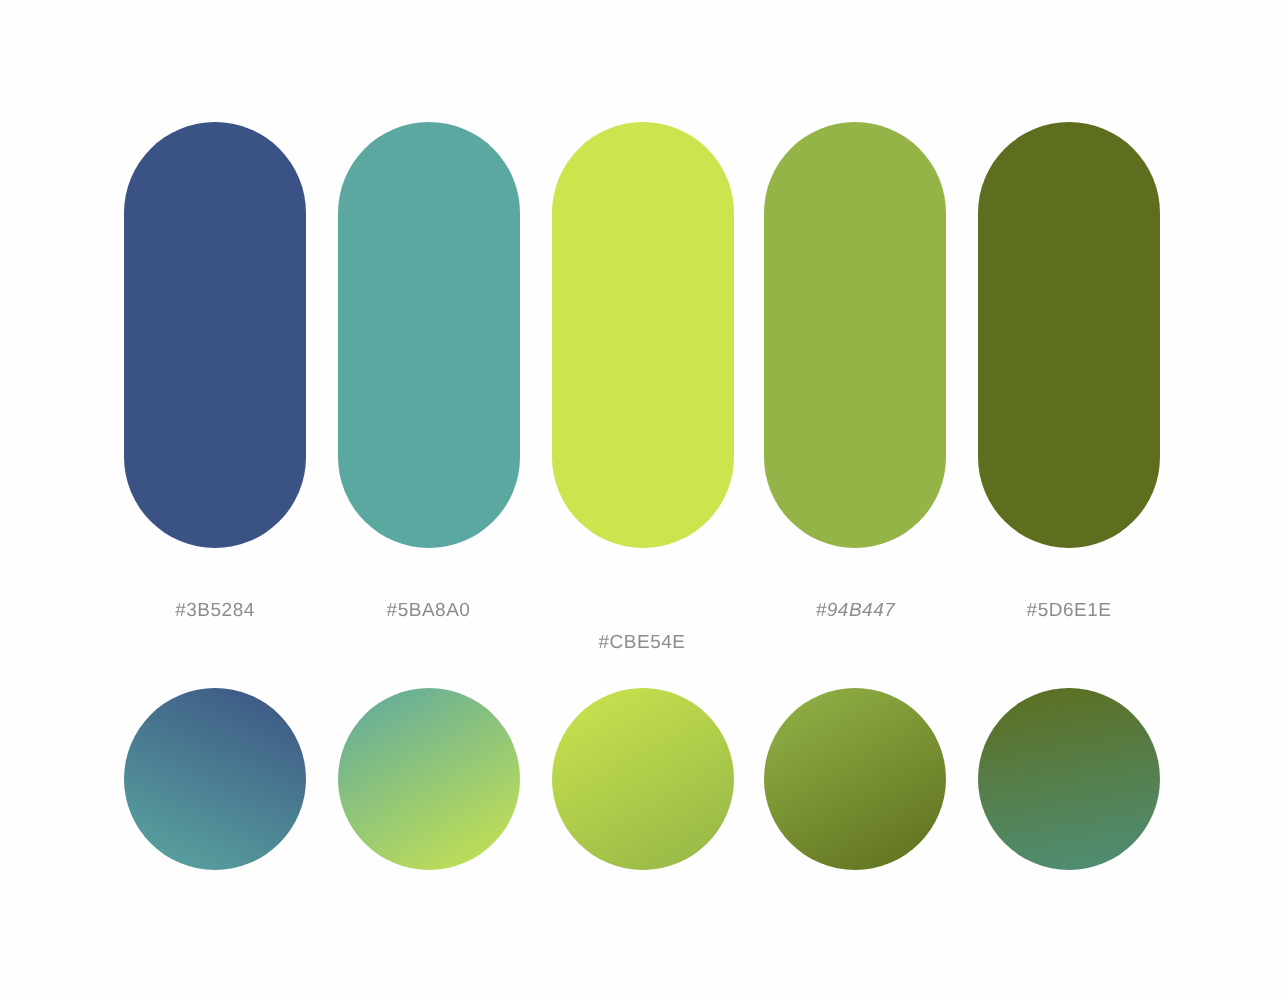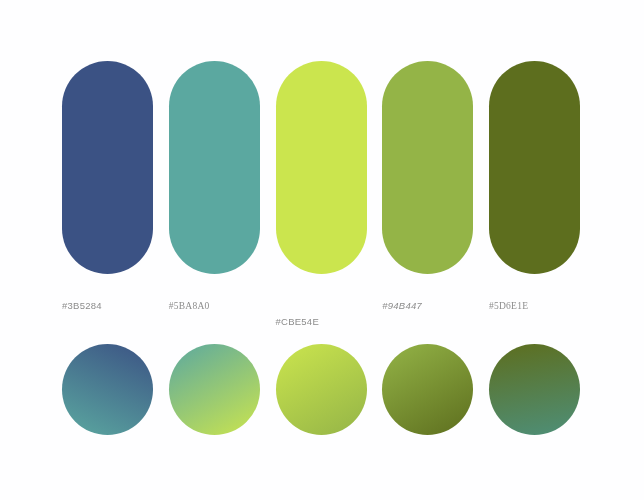--- a/index.html
+++ b/index.html
@@ -52,21 +52,21 @@
     position: absolute;
     left: 62px;
     top: 299px;
     width: 518px;
     height: 14px;
     display: flex;
     justify-content: space-between;
   }
   .hex-cell {
     width: 91px;
-    text-align: left;
+    text-align: center;
     font-size: 9.5px;
     letter-spacing: 0.25px;
     color: #8c8c8c;
     font-family: "Liberation Sans", sans-serif;
     line-height: 14px;
     white-space: nowrap;
   }
 
   
   #circle-row {
@@ -107,24 +107,24 @@
     <div class="pill-cell">
       <div class="pill-swatch" style="background: rgb(148, 180, 71);"></div>
     </div>
     <div class="pill-cell">
       <div class="pill-swatch" style="background: rgb(93, 110, 30);"></div>
     </div>
   </div>
 
   <div id="hex-row">
     <div class="hex-cell" style="color: rgb(140, 140, 140);">#3B5284</div>
-    <div class="hex-cell" style="color: rgb(140, 140, 140); font-family: Liberation Serif, serif;">#5BA8A0</div>
+    <div class="hex-cell" style="color: rgb(140, 140, 140);">#5BA8A0</div>
     <div class="hex-cell" style="color: rgb(140, 140, 140); margin-top: 16px;">#CBE54E</div>
     <div class="hex-cell" style="color: rgb(140, 140, 140); font-style: italic;">#94B447</div>
-    <div class="hex-cell" style="color: rgb(140, 140, 140); font-family: Liberation Serif, serif;">#5D6E1E</div>
+    <div class="hex-cell" style="color: rgb(140, 140, 140);">#5D6E1E</div>
   </div>
 
   <div id="circle-row">
     <div class="circle-cell">
       <div class="circle-swatch" style="background: linear-gradient(205deg, rgb(59, 82, 132) 0%, rgb(91, 168, 160) 100%);"></div>
     </div>
     <div class="circle-cell">
       <div class="circle-swatch" style="background: linear-gradient(150deg, rgb(91, 168, 160) 0%, rgb(203, 229, 78) 100%);"></div>
     </div>
     <div class="circle-cell">

